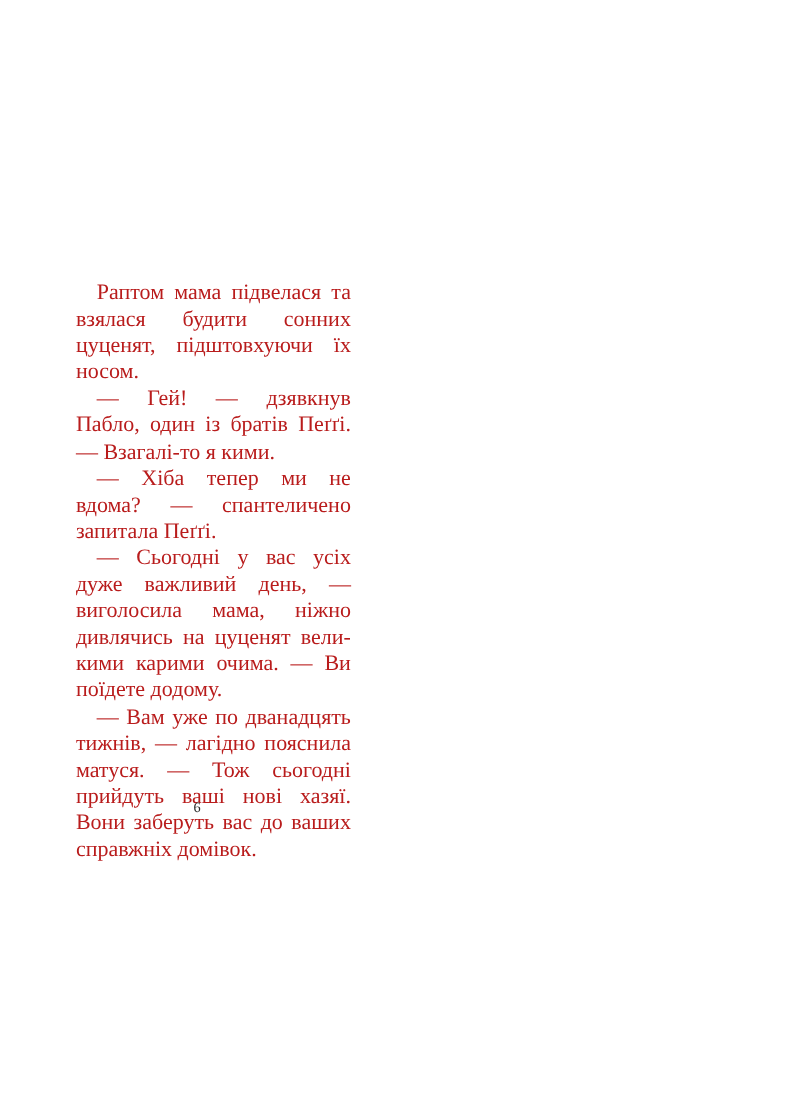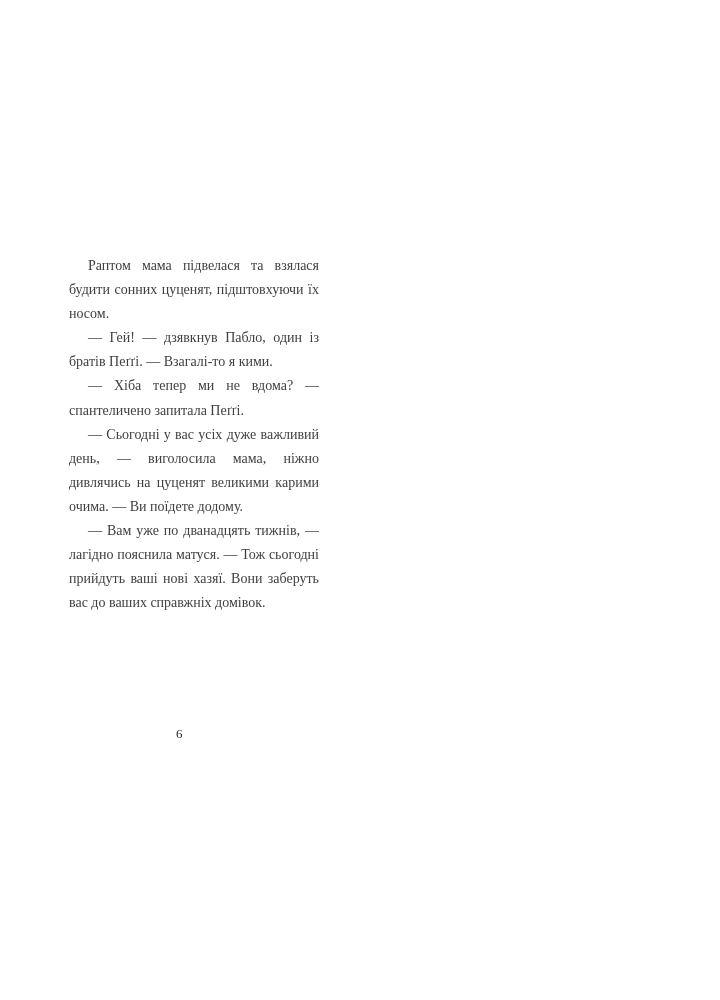--- a/index.html
+++ b/index.html
@@ -30,25 +30,25 @@
     position: absolute;
     top: 0;
     height: 1000px;
   }
   .page-left  { left: 0;   width: 360px; }
   .page-right { left: 360px; width: 360px; }
 
   .textblock {
     position: absolute;
     width: 250px;
-    font-size: 14px;
+    font-size: 20px;
     line-height: 24.1px;
     text-align: justify;
     text-justify: inter-word;
-    color: #404040;
+    color: #b91c1c;
     -webkit-font-smoothing: antialiased;
   }
   .textblock p {
     margin: 0;
     text-indent: 19px;
     hyphens: manual;
   }
 
   .tb-left  { left: 69px;  top: 254px; }
 

